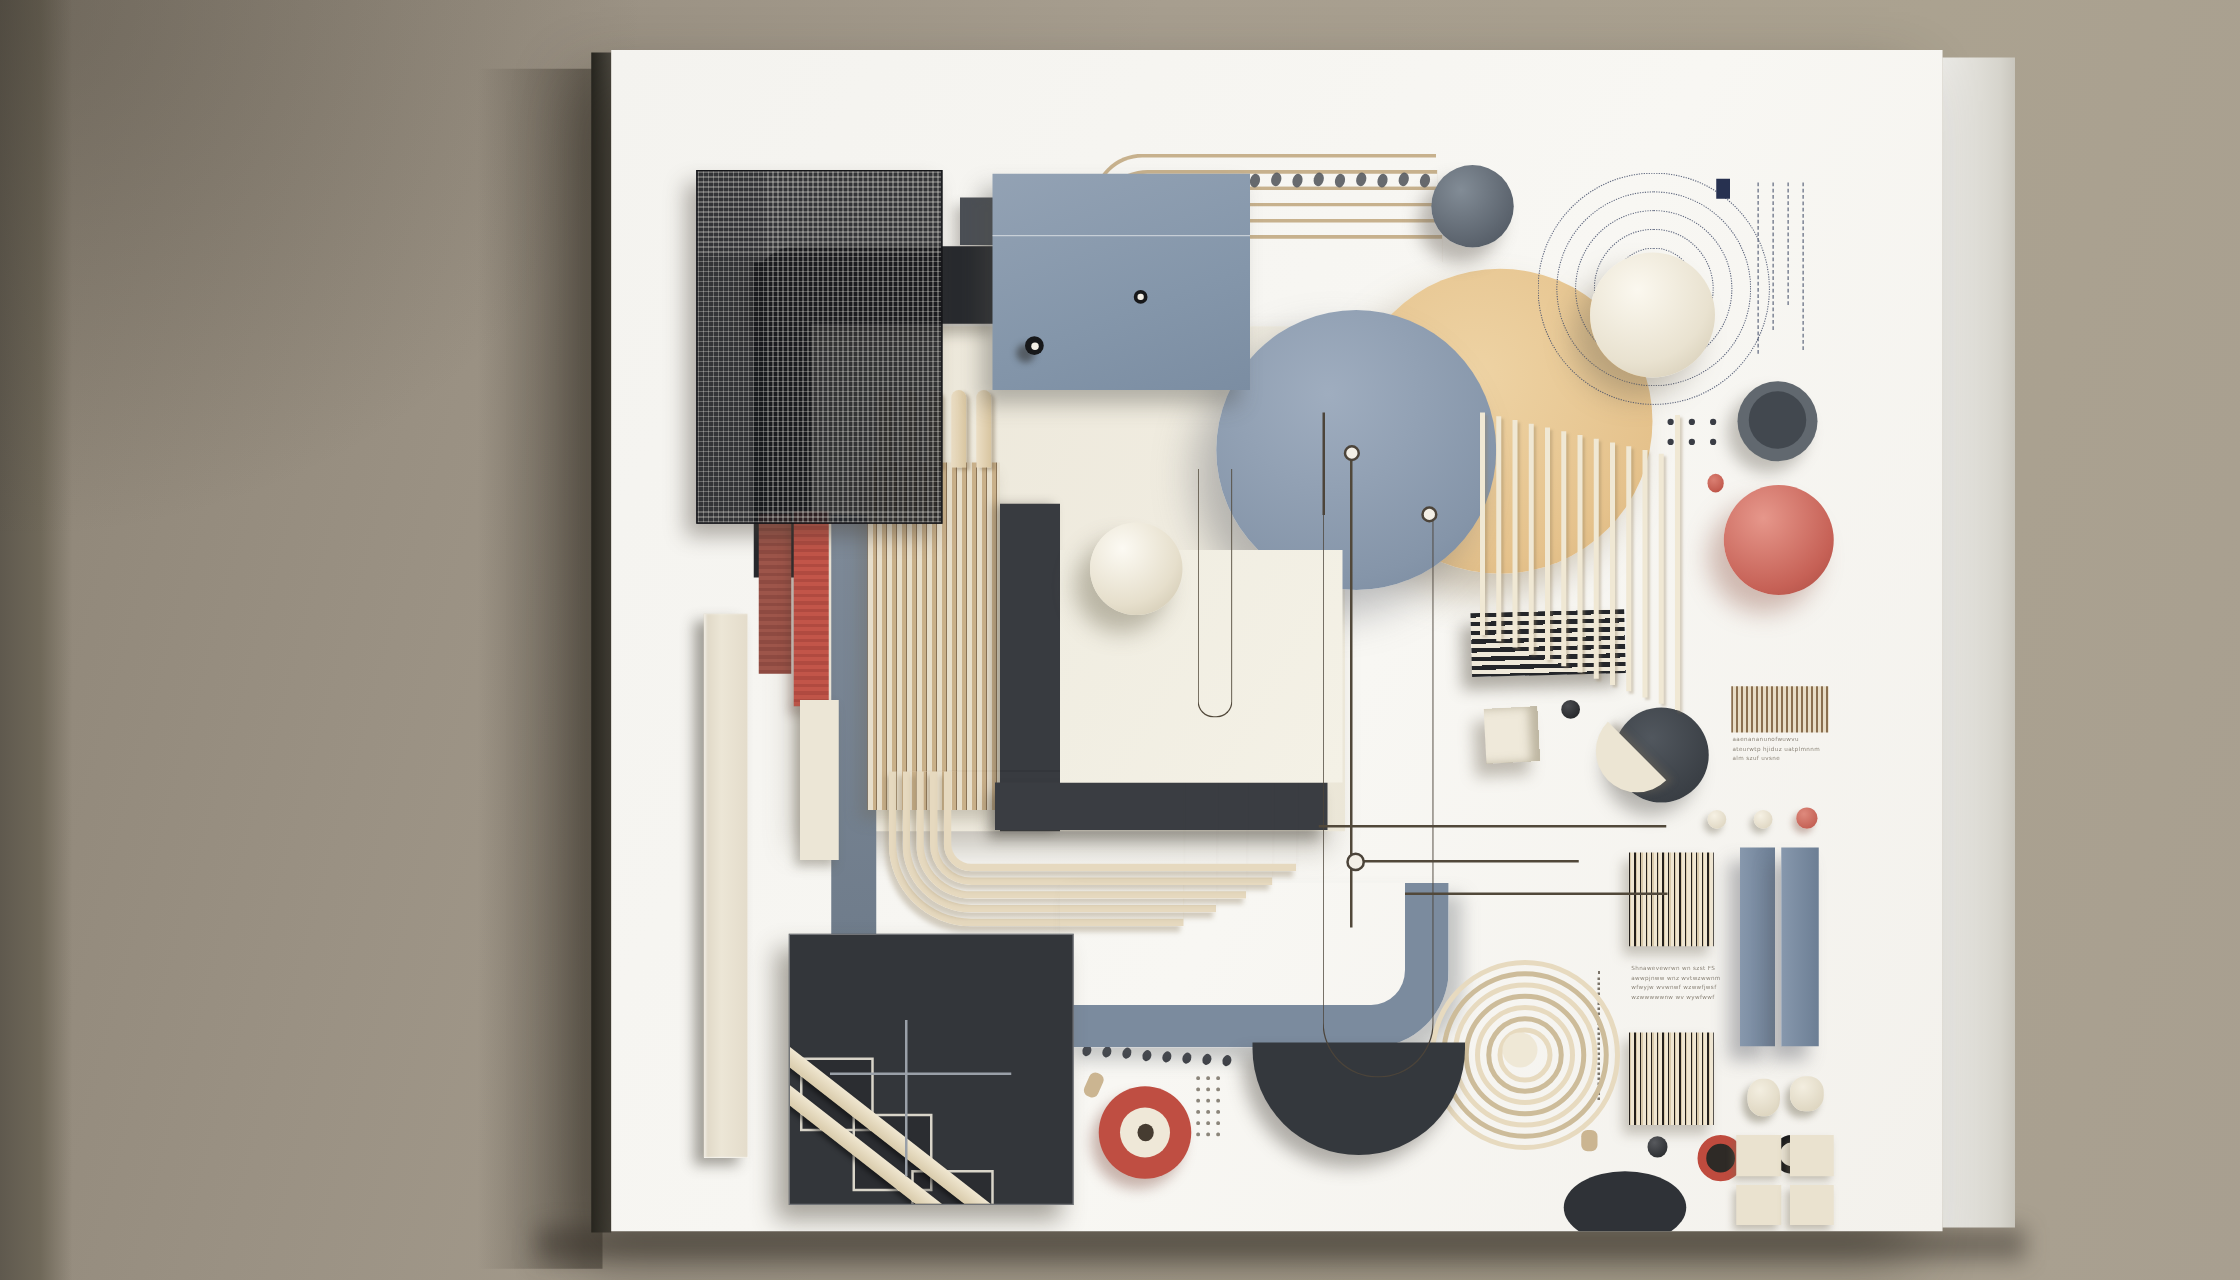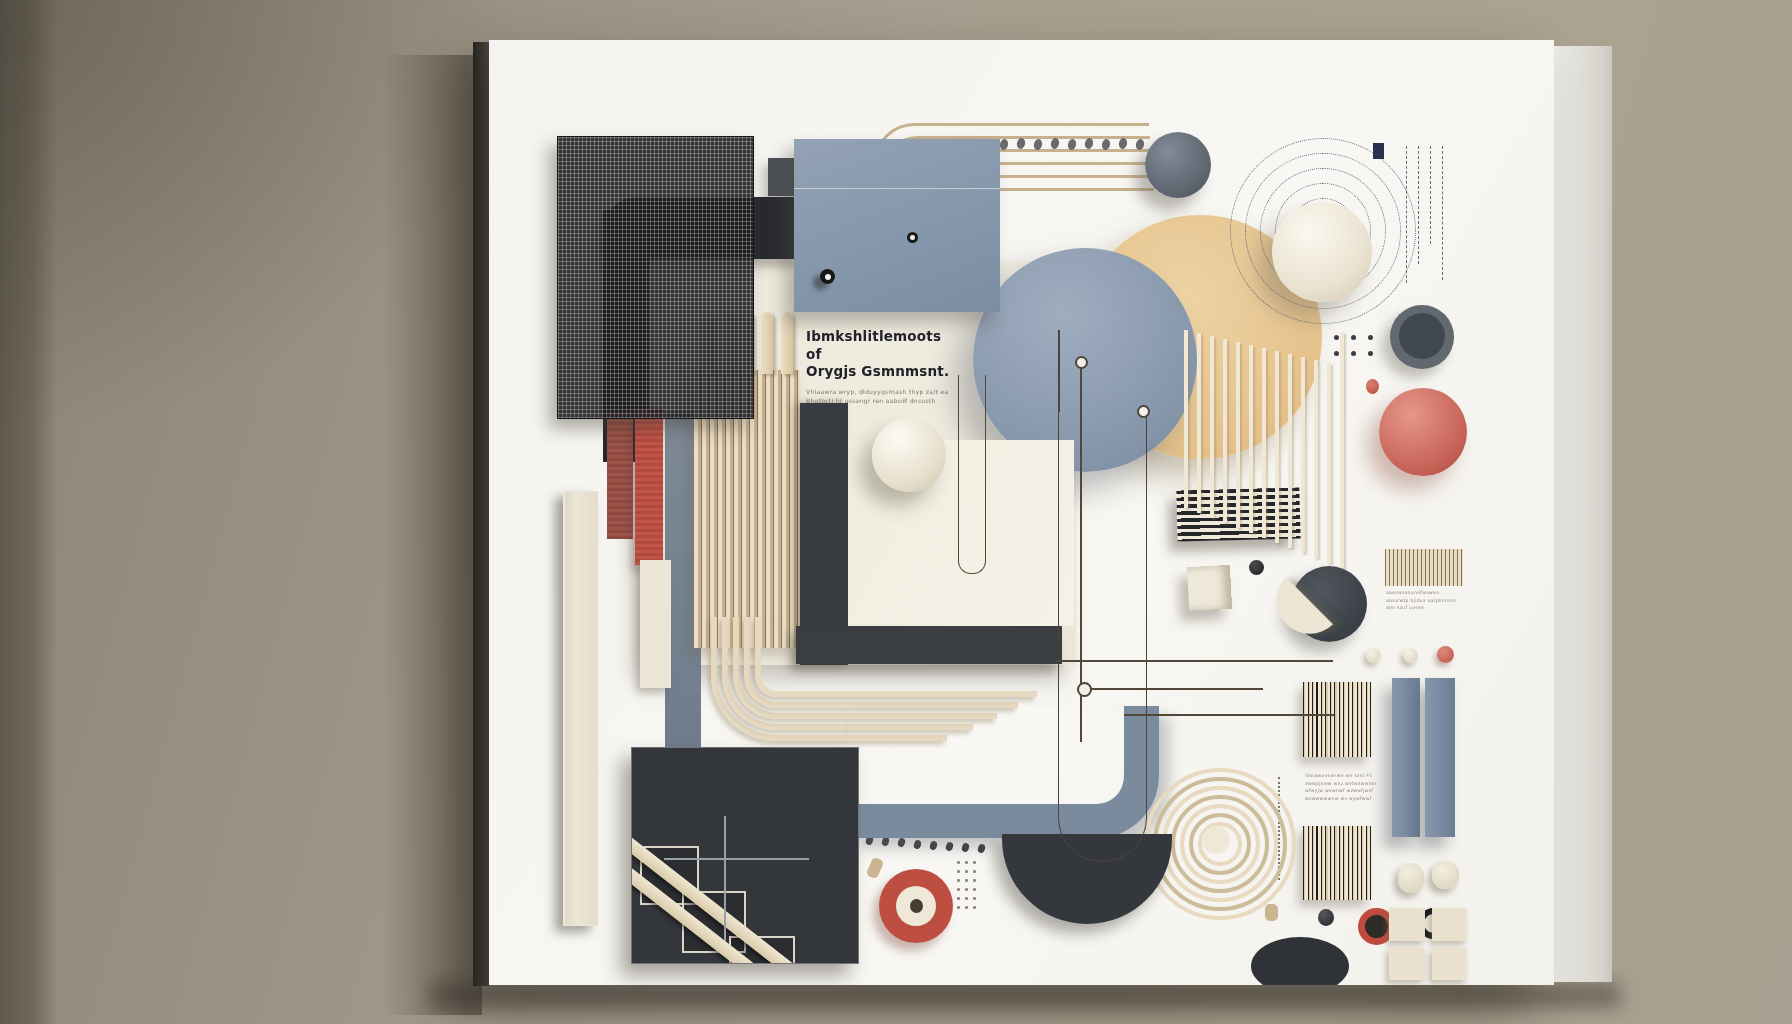--- a/index.html
+++ b/index.html
@@ -182,26 +182,20 @@
   <div class="abs" id="wall-left-dark"></div>
   <div class="abs" id="wall-topleft-shade"></div>
   <div class="abs" id="wall-canvas-shadow"></div>
   <div class="abs" id="wall-bottom-shadow"></div>
   <div class="abs" id="canvas-left-face"></div>
   <div class="abs" id="canvas-right-face"></div>
 
   <div class="abs" id="canvas">
 
     <div class="abs" id="big-cream-panel"></div>
-    <div class="abs" id="text-panel">
-      <div class="tp-head">Ibmkshlitlemoots of</div>
-      <div class="tp-head">Orygjs Gsmnmsnt.</div>
-      <div class="tp-body" style="margin-top:6px">Vhlaawra wryp, dlduyyqsrnash thyp za/t ea</div>
-      <div class="tp-body">Bhatbcti fd ussangr ren aabsdf dnsusth</div>
-    </div>
 
     <div class="abs" id="pipe-v"></div>
     <div class="abs" id="pipe-h"></div>
     <div class="abs" id="gray-connector"></div>
     <div class="abs" id="mesh-square"></div>
     <div class="abs" id="slate-rect">
       <div class="abs" id="slate-rect-seam"></div>
     </div>
     <div class="abs rivet" id="rivet1">
         <span class="rivet-core"></span>

